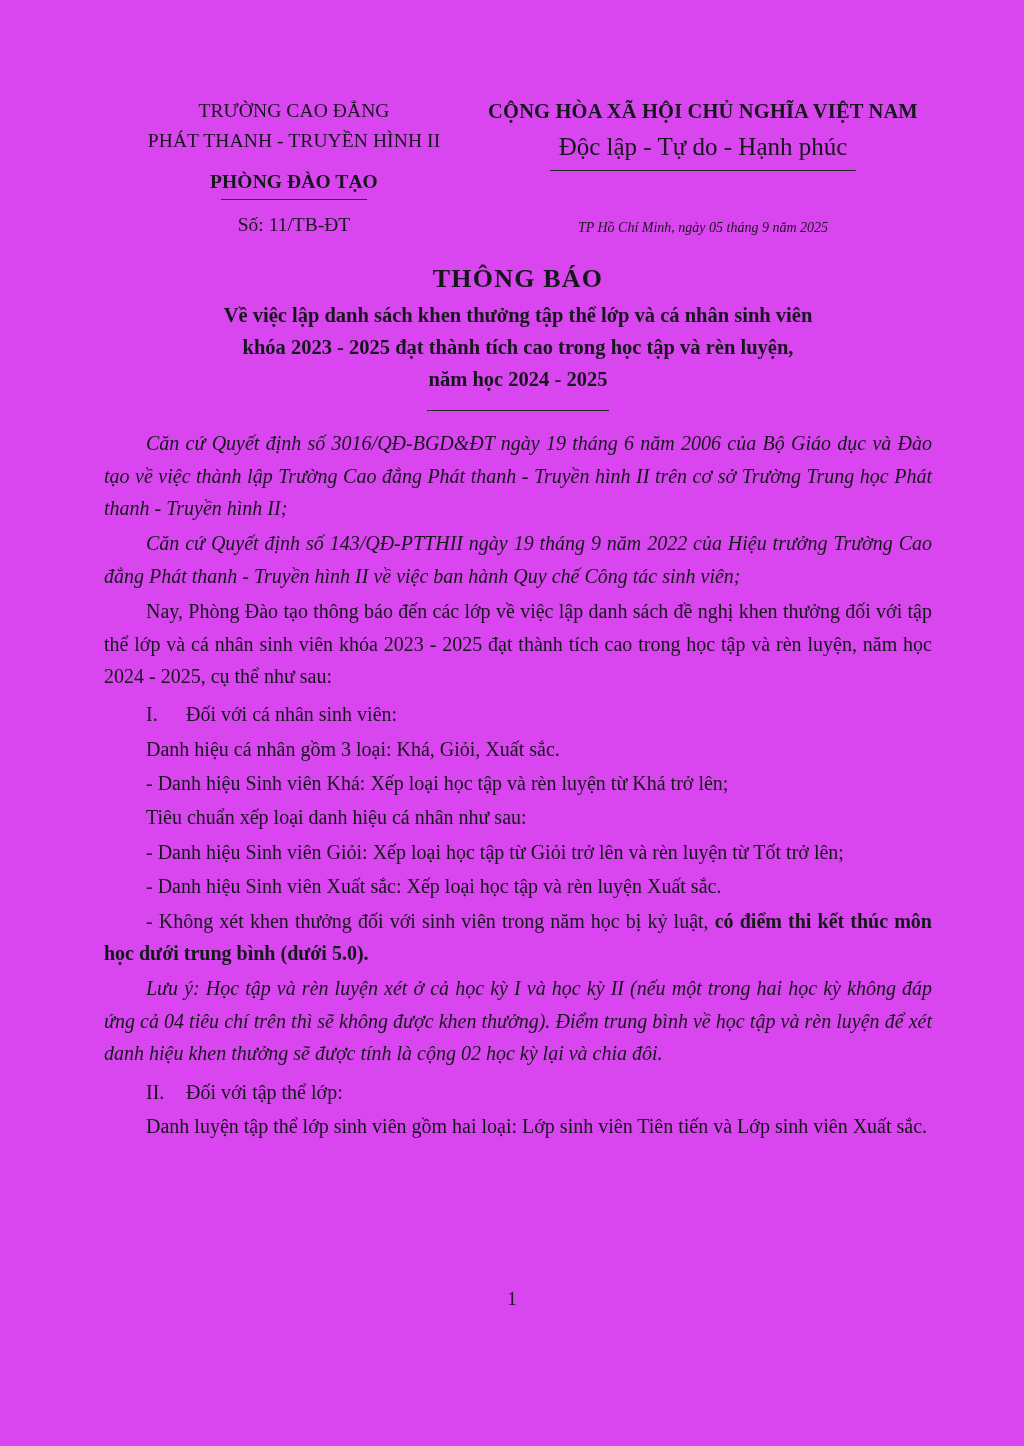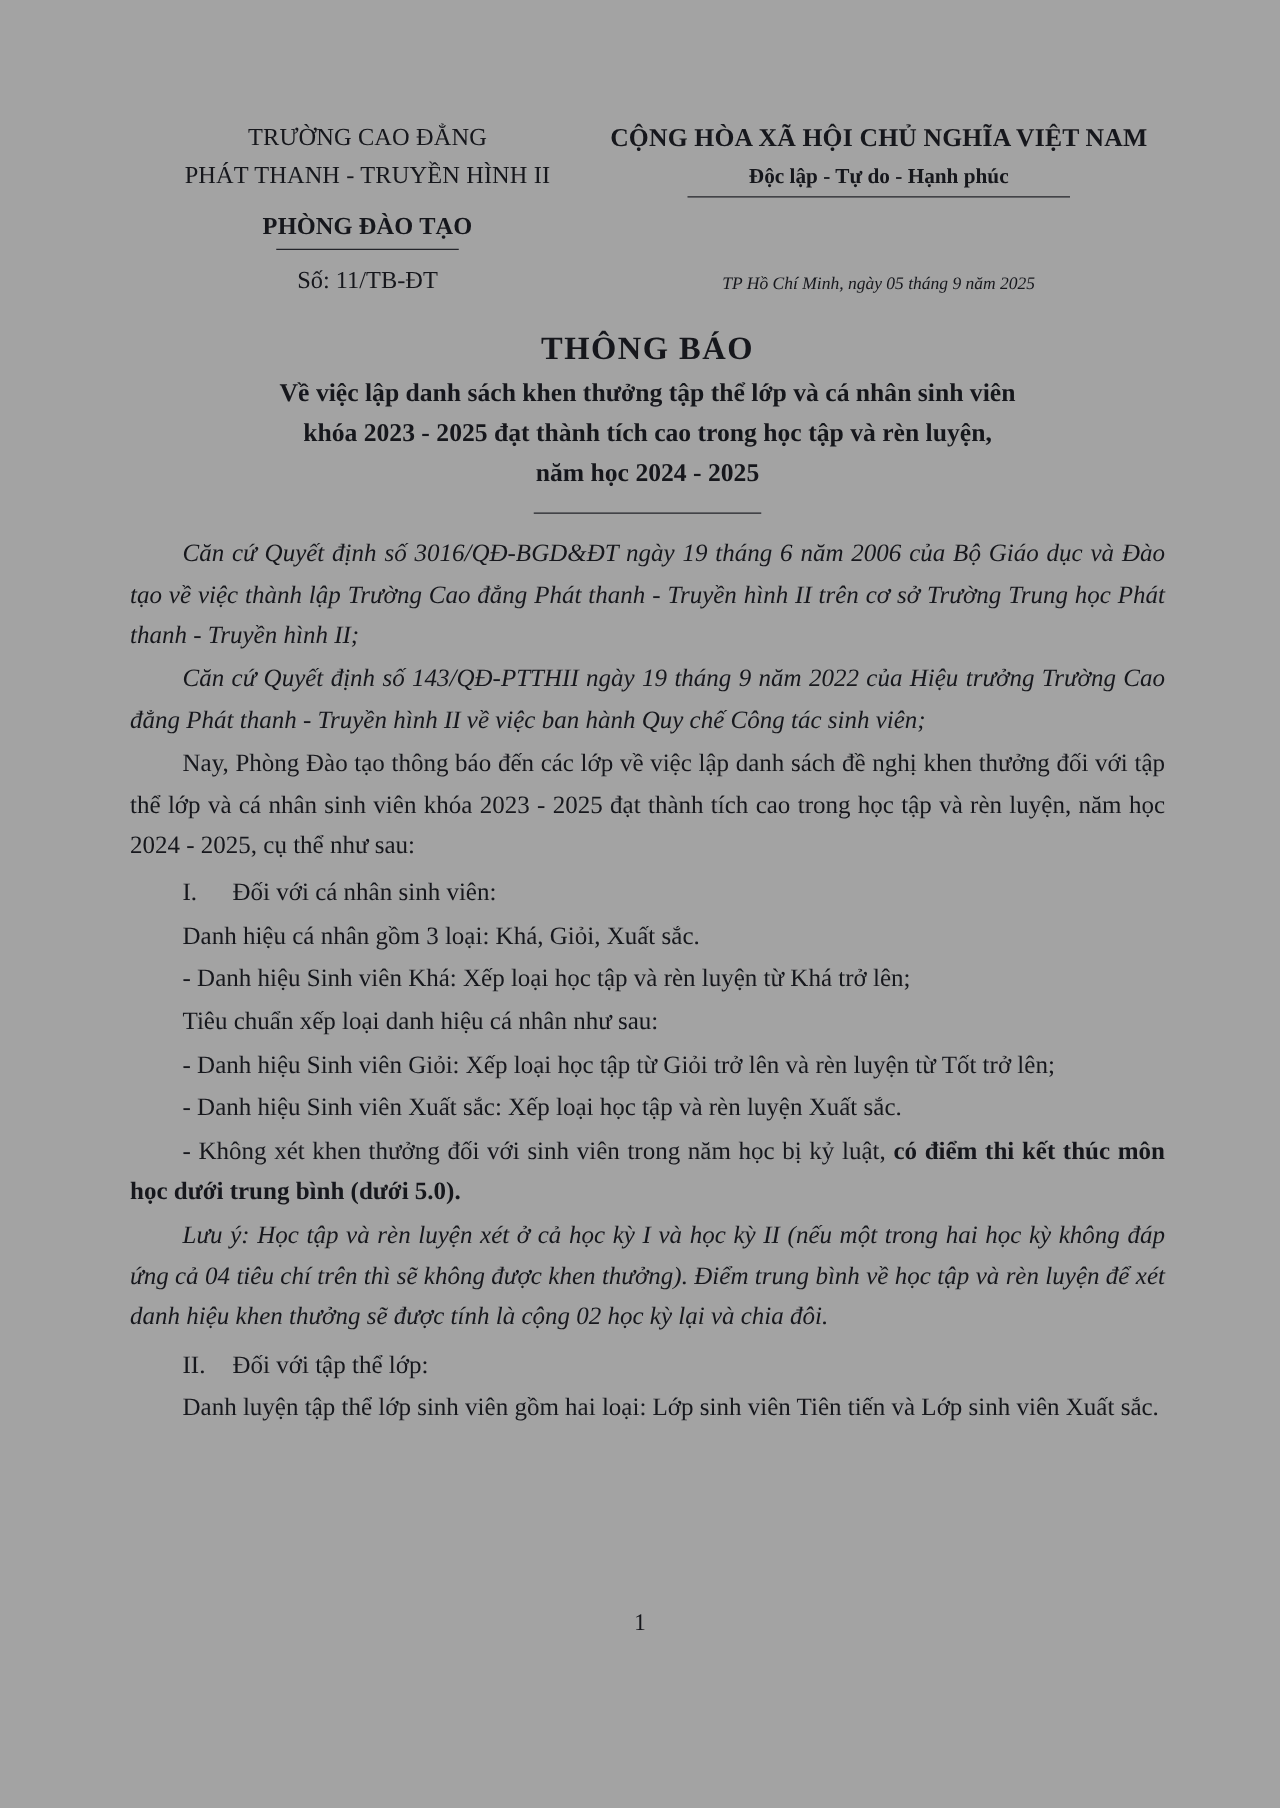--- a/index.html
+++ b/index.html
@@ -13,21 +13,21 @@
     font-family: "Liberation Serif", serif;
     color: #16171c;
     -webkit-font-smoothing: antialiased;
   }
   .page {
     position: relative;
     width: 1024px;
     height: 1446px;
     box-sizing: border-box;
     padding: 96px 92px 40px 104px;
-    background: #a3a3a3;
+    background: #d946ef;
   }
   
   .header {
     display: flex;
     align-items: flex-start;
     width: 100%;
   }
   .header-left {
     width: 360px;
     text-align: center;
@@ -47,22 +47,22 @@
     font-weight: bold;
     margin-top: 12px;
   }
   .nation-line {
     font-size: 20.5px;
     font-weight: bold;
     letter-spacing: 0.15px;
     line-height: 1.5;
   }
   .motto-line {
-    font-size: 17px;
-    font-weight: bold;
+    font-size: 25px;
+    font-weight: normal;
     line-height: 1.6;
     display: inline-block;
     position: relative;
   }
   .rule {
     height: 1.5px;
     background: #23242a;
     margin: 2px auto 0 auto;
   }
   .rule.under-dept {

